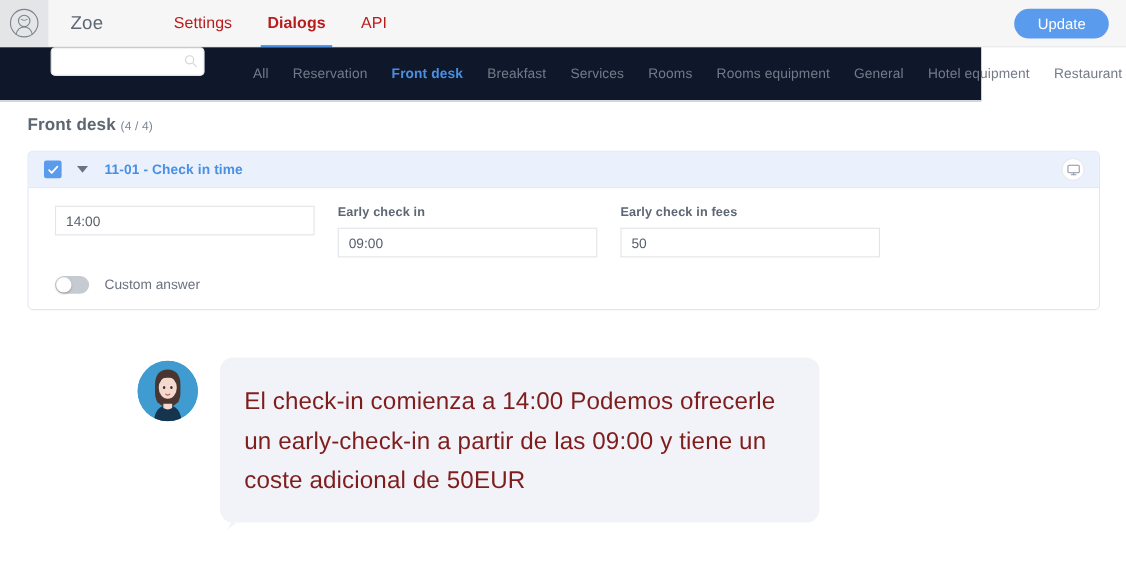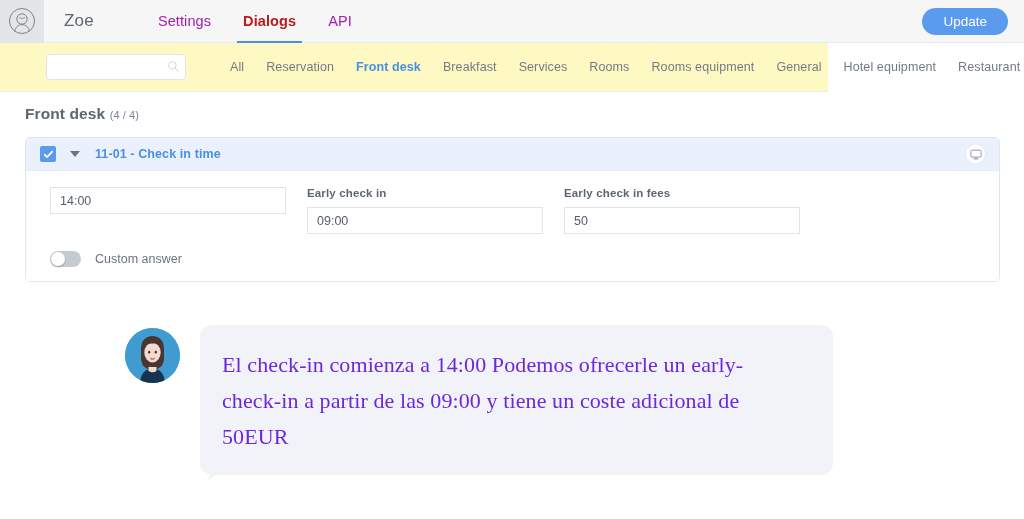--- a/index.html
+++ b/index.html
@@ -22,40 +22,40 @@
     width:44px; height:43px; background:#e4e5e7;
     display:flex; align-items:center; justify-content:center;
     flex:0 0 auto;
   }
   .brand {
     margin-left:20px; font-size:17px; color:#5d6673; letter-spacing:.2px;
   }
   .nav-items { display:flex; align-items:center; margin-left:48px; height:43px; }
   .nav-item {
     position:relative; height:43px; display:flex; align-items:center;
-    padding:0 16px; font-size:14.5px; color:#a21caf; cursor:pointer;
+    padding:0 16px; font-size:14.5px; color:#b91c1c; cursor:pointer;
     letter-spacing:.1px;
   }
   .nav-item.active { color:#b91c1c; font-weight:600; }
   .nav-item.active::after {
     content:""; position:absolute; left:10px; right:10px; bottom:0;
     height:2px; background:#4a90e2;
   }
   .update-btn {
     position:absolute; right:16px; top:8px;
     background:#5b9bed; color:#fff; border:none; border-radius:14px;
     height:27px; padding:0 21px; font-size:13.5px; cursor:pointer;
     font-family:"Liberation Sans", sans-serif;
   }
 
   
   .filterbar {
-    position:absolute; left:0; top:43px; width:828px; height:49px;
-    background:#fef9c3; border-bottom:1px solid #ebecee;
-    display:flex; align-items:center;
+    position:absolute; left:0; top:43px; width:892px; height:49px;
+    background:#0f172a; border-bottom:1px solid #ebecee;
+    display:flex; 
   }
   .search-wrap {
     position:relative; margin-left:46px; width:140px; height:26px;
   }
   .search-input {
     width:140px; height:26px; border:1px solid #e2e4e7; border-radius:4px;
     background:#fff; font-size:12px; padding:0 22px 0 8px; color:#555;
     font-family:"Liberation Sans", sans-serif; outline:none;
   }
   .search-icon {
@@ -136,24 +136,23 @@
 
   
   .chat { position:absolute; left:125px; top:325px; display:flex; }
   .avatar {
     width:55px; height:55px; border-radius:50%; background:#3f9bd0;
     overflow:hidden; flex:0 0 auto; margin-top:3px;
   }
   .bubble-wrap { position:relative; margin-left:20px; }
   .bubble {
     background:#f1f3f8; border-radius:12px;
-    padding:22px 34px 20px 22px; width:633px;
-    font-size:22px; line-height:36px; color:#6d28d9;
+    padding:22px 34px 20px 22px; width:545px;
+    font-size:22px; line-height:36px; color:#7f1d1d;
     letter-spacing:.1px;
-    font-family:Liberation Serif, serif;
   }
   .bubble-tail {
     position:absolute; left:0px; bottom:-11px;
     width:24px; height:20px; overflow:hidden;
   }
 </style>
 </head>
 <body>
 
 <div id="app">

